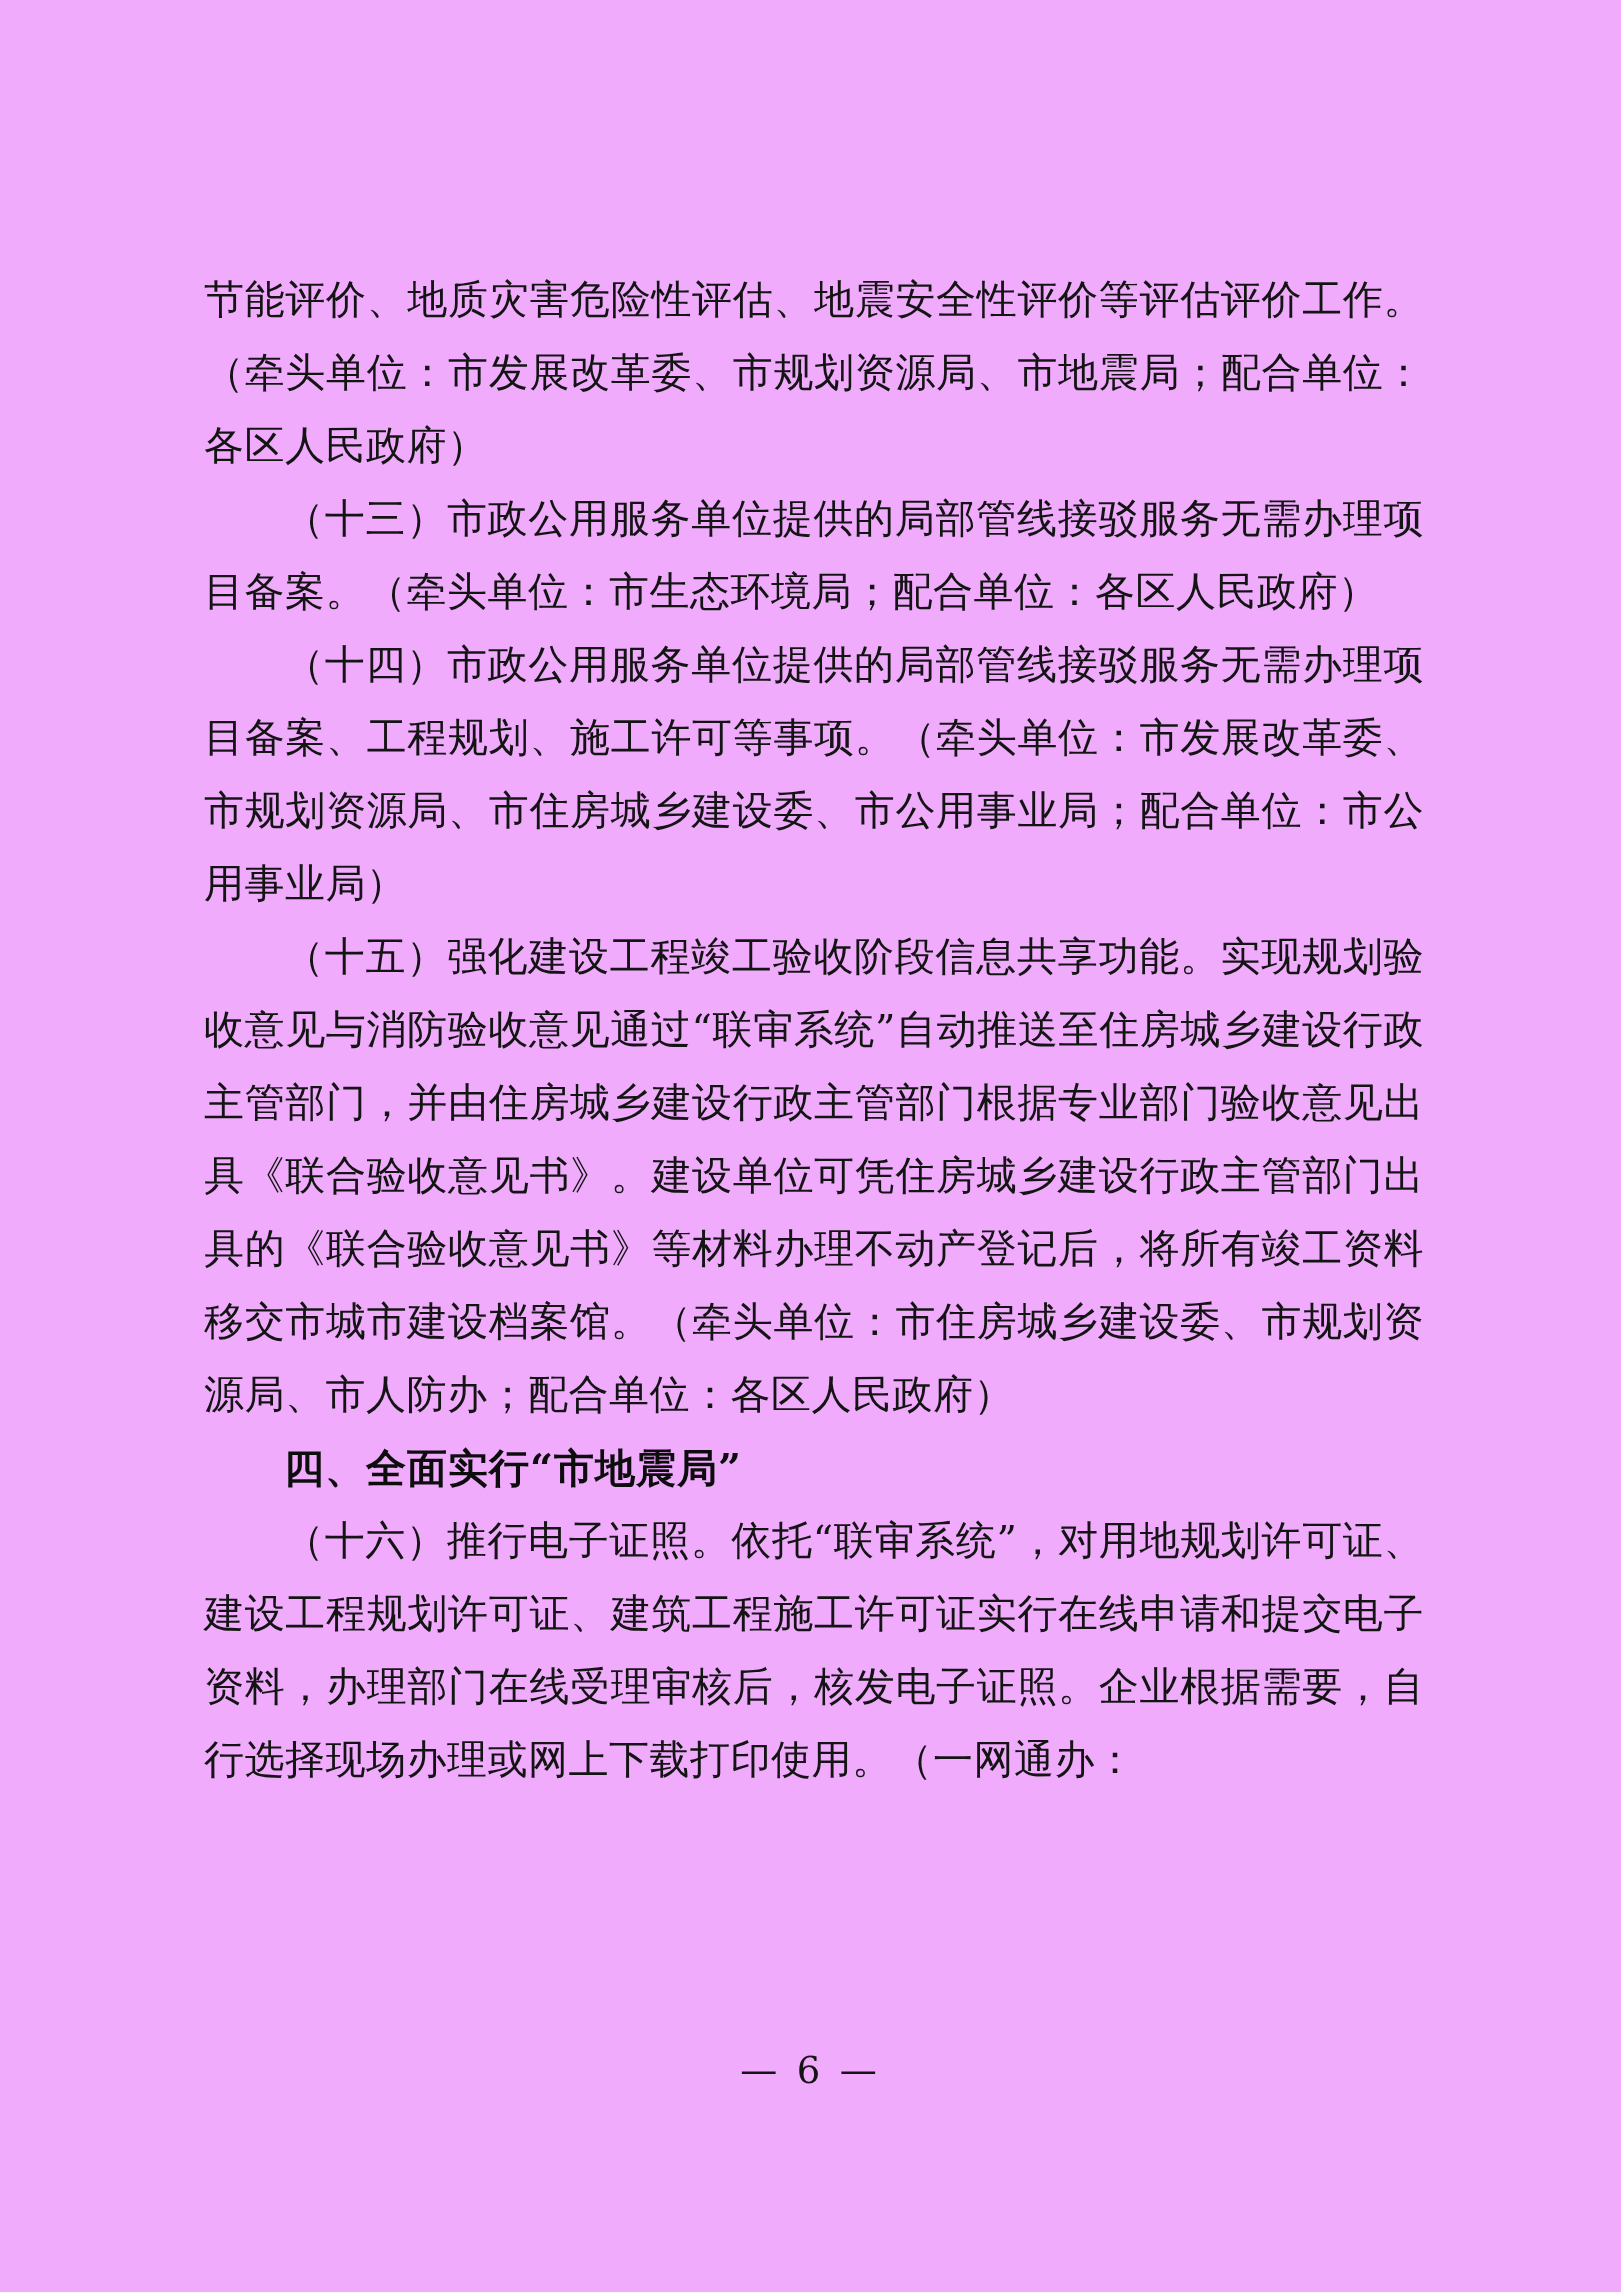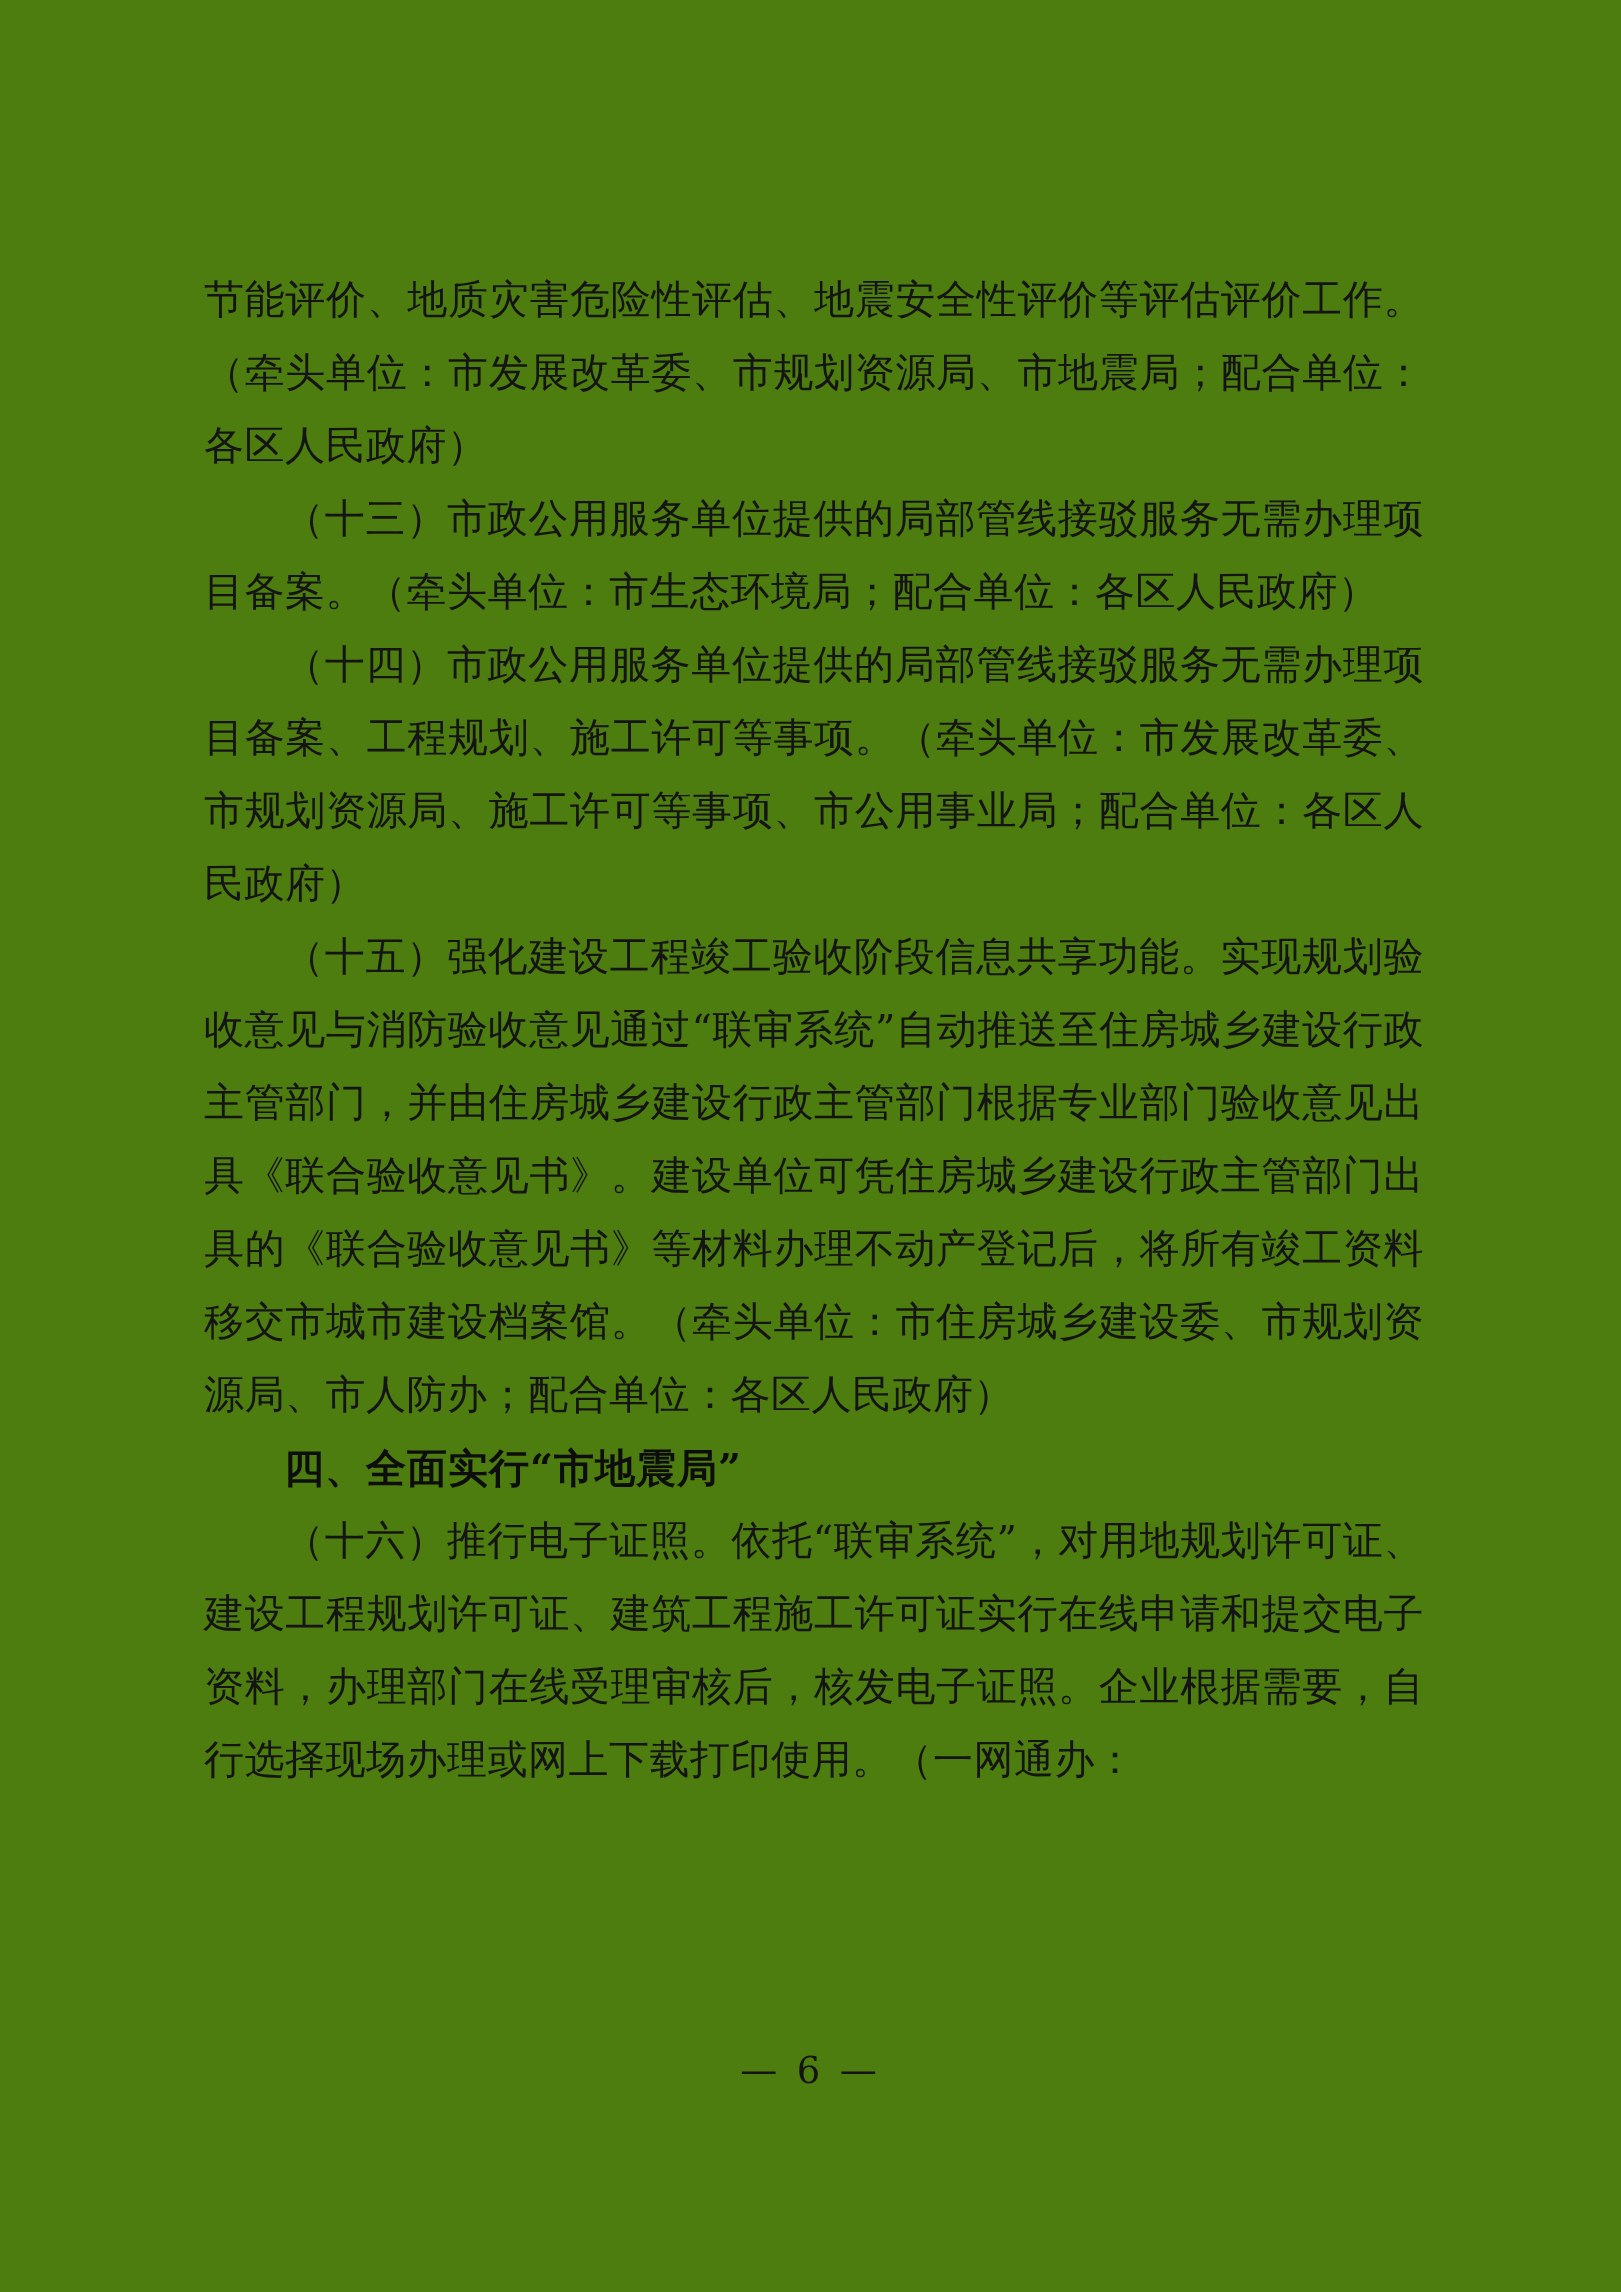--- a/index.html
+++ b/index.html
@@ -5,21 +5,21 @@
 <style>
   html, body {
     margin: 0;
     padding: 0;
     background: #ffffff;
   }
   .page {
     position: relative;
     width: 1621px;
     height: 2293px;
-    background: #4d7c0f;
+    background: #f0abfc;
     box-sizing: border-box;
     overflow: hidden;
     font-family: "DejaVu Serif", serif;
   }
   .content {
     position: absolute;
     left: 204px;
     top: 263px;
     width: 1220px;
   }
@@ -67,21 +67,21 @@
 <body>
 
 <div class="page">
 
   <div class="content">
 
     <p class="para">节能评价、地质灾害危险性评估、地震安全性评价等评估评价工作。（牵头单位：市发展改革委、市规划资源局、市地震局；配合单位：各区人民政府）</p>
 
     <p class="para indent">（十三）市政公用服务单位提供的局部管线接驳服务无需办理项目备案。（牵头单位：市生态环境局；配合单位：各区人民政府）</p>
 
-    <p class="para indent">（十四）市政公用服务单位提供的局部管线接驳服务无需办理项目备案、工程规划、施工许可等事项。（牵头单位：市发展改革委、市规划资源局、施工许可等事项、市公用事业局；配合单位：各区人民政府）</p>
+    <p class="para indent">（十四）市政公用服务单位提供的局部管线接驳服务无需办理项目备案、工程规划、施工许可等事项。（牵头单位：市发展改革委、市规划资源局、市住房城乡建设委、市公用事业局；配合单位：市公用事业局）</p>
 
     <p class="para indent">（十五）强化建设工程竣工验收阶段信息共享功能。实现规划验收意见与消防验收意见通过“联审系统”自动推送至住房城乡建设行政主管部门，并由住房城乡建设行政主管部门根据专业部门验收意见出具《联合验收意见书》。建设单位可凭住房城乡建设行政主管部门出具的《联合验收意见书》等材料办理不动产登记后，将所有竣工资料移交市城市建设档案馆。（牵头单位：市住房城乡建设委、市规划资源局、市人防办；配合单位：各区人民政府）</p>
 
     <p class="heading">四、全面实行“市地震局”</p>
 
     <p class="para indent">（十六）推行电子证照。依托“联审系统”，对用地规划许可证、建设工程规划许可证、建筑工程施工许可证实行在线申请和提交电子资料，办理部门在线受理审核后，核发电子证照。企业根据需要，自行选择现场办理或网上下载打印使用。（一网通办：</p>
 
   </div>
 
   <div class="footer">

